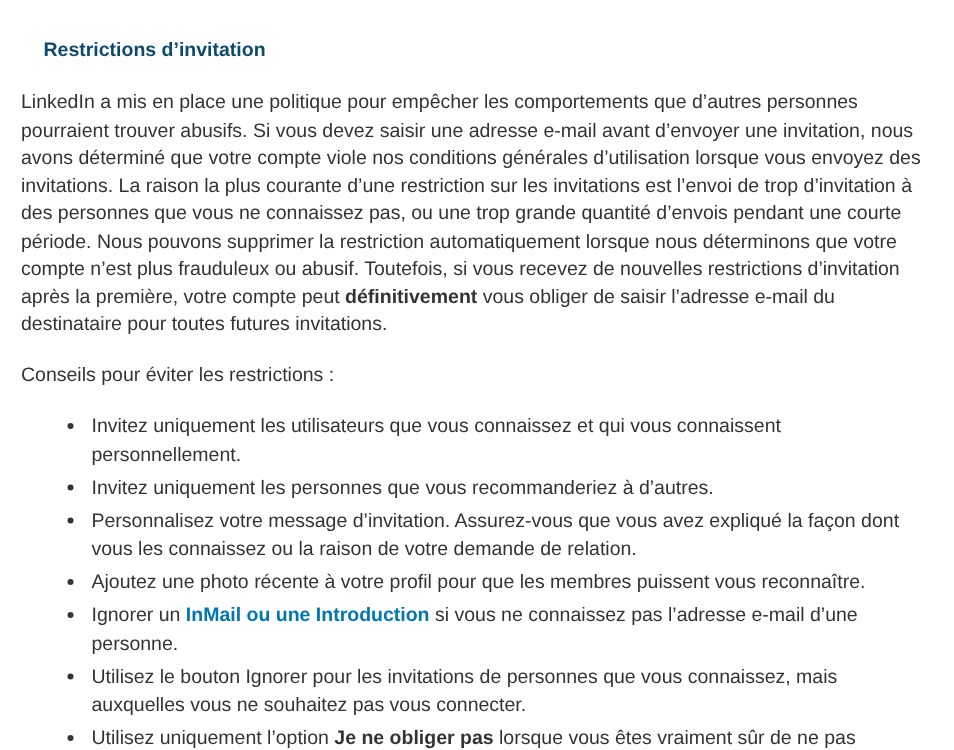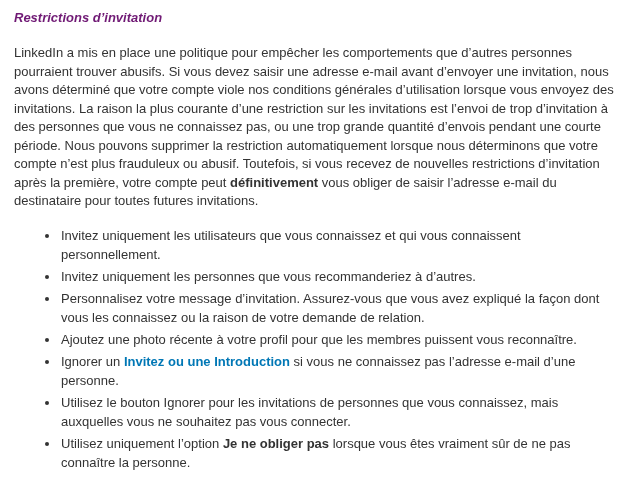--- a/index.html
+++ b/index.html
@@ -16,23 +16,22 @@
     color: #333333;
     -webkit-font-smoothing: antialiased;
   }
   .page {
     padding: 10px 17px 0 14px;
   }
   .doc-title {
     font-size: 13px;
     font-weight: bold;
     line-height: 16px;
-    margin: 0;
-    color: #701a75;
-    font-style: italic;
+    margin: 15px;
+    color: #0c4a6e;
   }
   .intro-paragraph {
     margin: 18px 0 0 0;
     line-height: 18.5px;
   }
   .tips-heading {
     margin: 15px 0 0 0;
     line-height: 18.5px;
   }
   .tips-list {
@@ -60,36 +59,37 @@
 <body>
 
 <div class="page">
 
   <h1 class="doc-title">Restrictions d’invitation</h1>
 
   <p class="intro-paragraph">
     <span>LinkedIn a mis en place une politique pour empêcher les comportements que d’autres personnes pourraient trouver abusifs. Si vous devez saisir une adresse e-mail avant d’envoyer une invitation, nous avons déterminé que votre compte viole nos conditions générales d’utilisation lorsque vous envoyez des invitations. La raison la plus courante d’une restriction sur les invitations est l’envoi de trop d’invitation à des personnes que vous ne connaissez pas, ou une trop grande quantité d’envois pendant une courte période. Nous pouvons supprimer la restriction automatiquement lorsque nous déterminons que votre compte n’est plus frauduleux ou abusif. Toutefois, si vous recevez de nouvelles restrictions d’invitation après la première, votre compte peut </span><span class="bold-inline">définitivement</span><span> vous obliger de saisir l’adresse e-mail du destinataire pour toutes futures invitations.</span>
   </p>
 
+  <p class="tips-heading">Conseils pour éviter les restrictions :</p>
 
   <ul class="tips-list">
     <li>
       <span>Invitez uniquement les utilisateurs que vous connaissez et qui vous connaissent personnellement.</span>
     </li>
     <li>
       <span>Invitez uniquement les personnes que vous recommanderiez à d’autres.</span>
     </li>
     <li>
       <span>Personnalisez votre message d’invitation. Assurez-vous que vous avez expliqué la façon dont vous les connaissez ou la raison de votre demande de relation.</span>
     </li>
     <li>
       <span>Ajoutez une photo récente à votre profil pour que les membres puissent vous reconnaître.</span>
     </li>
     <li>
-      <span>Ignorer un </span><a class="inline-link">Invitez ou une Introduction</a><span> si vous ne connaissez pas l’adresse e-mail d’une personne.</span>
+      <span>Ignorer un </span><a class="inline-link">InMail ou une Introduction</a><span> si vous ne connaissez pas l’adresse e-mail d’une personne.</span>
     </li>
     <li>
       <span>Utilisez le bouton Ignorer pour les invitations de personnes que vous connaissez, mais auxquelles vous ne souhaitez pas vous connecter.</span>
     </li>
     <li>
       <span>Utilisez uniquement l’option </span><span class="bold-inline">Je ne obliger pas</span><span> lorsque vous êtes vraiment sûr de ne pas connaître la personne.</span>
     </li>
   </ul>
 
 </div>

